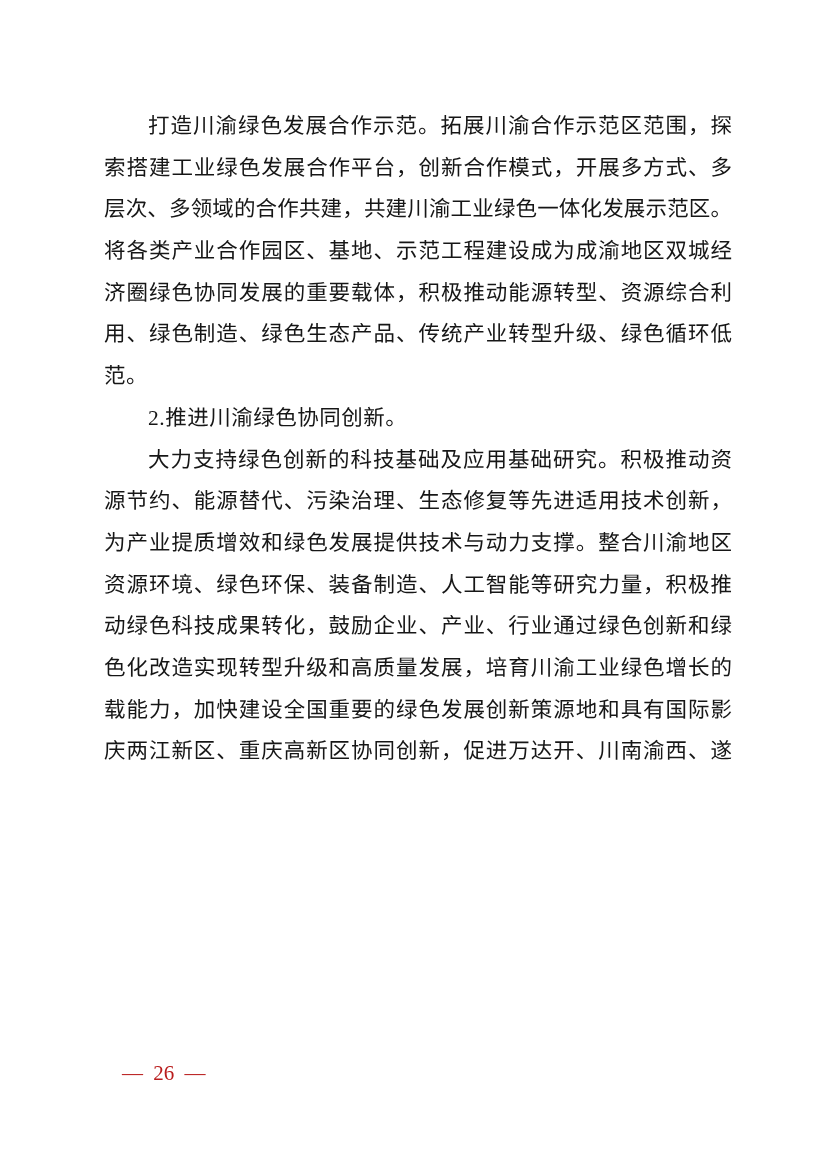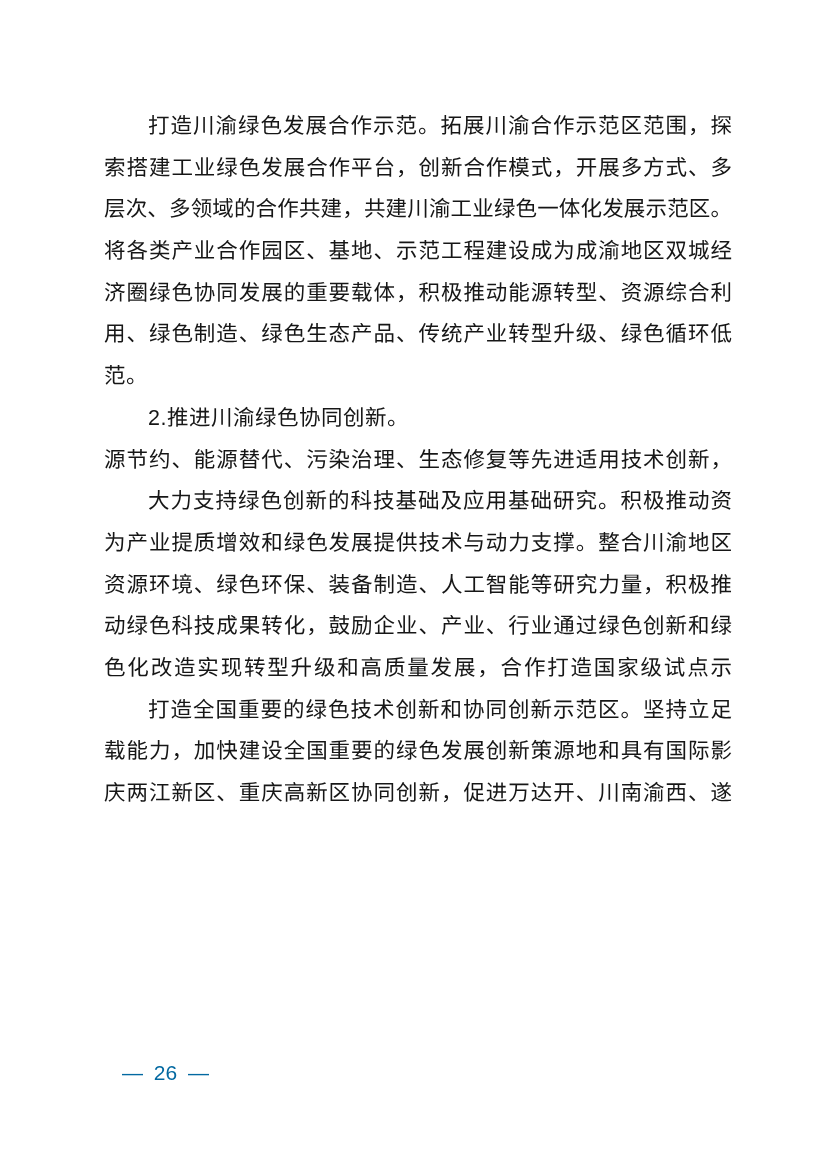--- a/index.html
+++ b/index.html
@@ -7,21 +7,21 @@
     padding: 0;
     background: #e8e8e8;
   }
   .page {
     position: relative;
     width: 826px;
     height: 1169px;
     margin: 0 auto;
     background: #ffffff;
     color: #161616;
-    font-family: Liberation Sans, sans-serif;
+    font-family: Liberation Serif, serif;
     overflow: hidden;
   }
   .body-text {
     position: absolute;
     left: 104px;
     top: 106px;
     width: 628px;
     font-size: 21.5px;
   }
   .line {
@@ -40,43 +40,42 @@
   .line.indent {
     text-indent: 44px;
   }
   .footer {
     position: absolute;
     left: 122px;
     top: 1056px;
     height: 34px;
     line-height: 34px;
     font-size: 21px;
-    color: #0369a1;
+    color: #b91c1c;
     word-spacing: 5px;
   }
 </style>
 </head>
 <body>
 
 <div class="page">
   <div class="body-text">
       <div class="line indent justify">打造川渝绿色发展合作示范。拓展川渝合作示范区范围，探</div>
       <div class="line justify">索搭建工业绿色发展合作平台，创新合作模式，开展多方式、多</div>
       <div class="line justify">层次、多领域的合作共建，共建川渝工业绿色一体化发展示范区。</div>
       <div class="line justify">将各类产业合作园区、基地、示范工程建设成为成渝地区双城经</div>
       <div class="line justify">济圈绿色协同发展的重要载体，积极推动能源转型、资源综合利</div>
       <div class="line justify">用、绿色制造、绿色生态产品、传统产业转型升级、绿色循环低</div>
       <div class="line">范。</div>
       <div class="line indent">2.推进川渝绿色协同创新。</div>
+      <div class="line indent justify">大力支持绿色创新的科技基础及应用基础研究。积极推动资</div>
       <div class="line justify">源节约、能源替代、污染治理、生态修复等先进适用技术创新，</div>
-      <div class="line indent justify">大力支持绿色创新的科技基础及应用基础研究。积极推动资</div>
       <div class="line justify">为产业提质增效和绿色发展提供技术与动力支撑。整合川渝地区</div>
       <div class="line justify">资源环境、绿色环保、装备制造、人工智能等研究力量，积极推</div>
       <div class="line justify">动绿色科技成果转化，鼓励企业、产业、行业通过绿色创新和绿</div>
-      <div class="line justify">色化改造实现转型升级和高质量发展，合作打造国家级试点示</div>
-      <div class="line indent justify">打造全国重要的绿色技术创新和协同创新示范区。坚持立足</div>
+      <div class="line justify">色化改造实现转型升级和高质量发展，培育川渝工业绿色增长的</div>
       <div class="line justify">载能力，加快建设全国重要的绿色发展创新策源地和具有国际影</div>
       <div class="line justify">庆两江新区、重庆高新区协同创新，促进万达开、川南渝西、遂</div>
     </div>
   <div class="footer">
     <span>— 26 —</span>
   </div>
 </div>
 
 </body></html>

